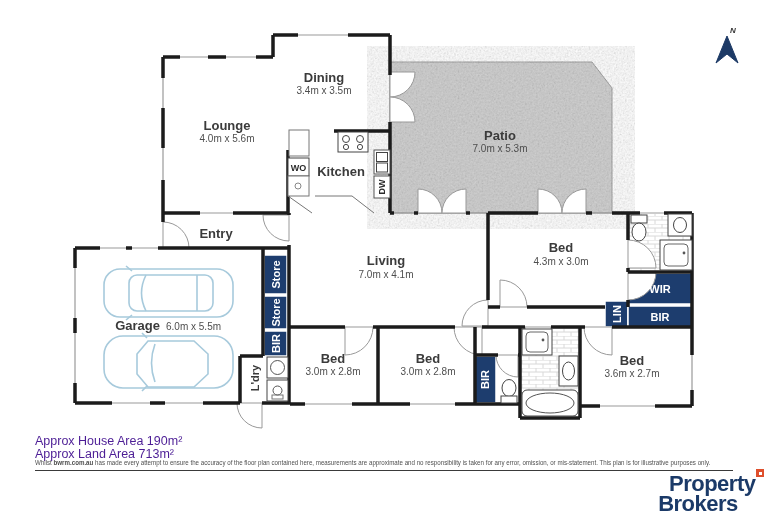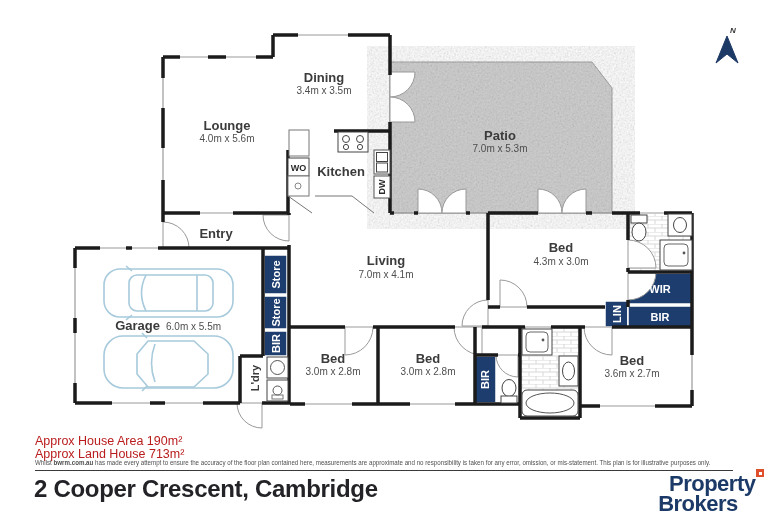--- a/index.html
+++ b/index.html
@@ -6,21 +6,21 @@
   #canvas{position:relative;width:768px;height:512px;background:#fff;overflow:hidden;
           font-family:"Liberation Sans",sans-serif;}
   svg text{text-anchor:middle;}
   .rn{font:700 13px "Liberation Sans",sans-serif;fill:#3b3b3b;}
   .rd{font:400 10px "Liberation Sans",sans-serif;fill:#4e4e4e;}
   .cl{font:700 11px "Liberation Sans",sans-serif;fill:#ffffff;}
   .sm{font:700 9px "Liberation Sans",sans-serif;fill:#2b2b2b;}
   .ld{font:700 11px "Liberation Sans",sans-serif;fill:#3a3a3a;}
   .nn{font:italic 700 8px "Liberation Sans",sans-serif;fill:#333;}
   .ae{text-anchor:end;} .as{text-anchor:start;}
-  .f-area{position:absolute;left:35px;font-size:12.5px;color:#b91c1c;white-space:nowrap;text-align:center;}
+  .f-area{position:absolute;left:35px;font-size:12.5px;color:#4c1d95;white-space:nowrap;text-align:center;}
   .f-disc{position:absolute;left:35px;top:459px;font-size:6.5px;color:#4f4f4f;white-space:nowrap;
           transform:scaleX(0.95);transform-origin:left center;}
   .f-rule{position:absolute;left:35px;top:470px;width:698px;border-top:1.5px solid #3a3a3a;}
   .f-addr{position:absolute;left:34px;top:475px;font-size:24px;font-weight:700;color:#232327;
           letter-spacing:-0.3px;white-space:nowrap;}
   .logo{position:absolute;left:645px;top:473px;width:106px;text-align:center;line-height:1;}
   .logo .l1,.logo .l2{font-size:22px;font-weight:700;color:#1b3a68;letter-spacing:-0.5px;}
   .logo .l1{position:relative;display:inline-block;margin-left:24px;}
   .logo .sq{position:absolute;top:-4px;right:-9px;width:8px;height:8px;background:#df4f2c;}
   .logo .sq i{position:absolute;left:2.5px;top:3px;width:3px;height:3px;background:#fff;}
@@ -205,24 +205,23 @@
   </g>
 
   <g>
     <path d="M716,63 L727,36 L738,63 L727,54 Z" fill="#1d3a66" stroke="#1d3a66" stroke-width="1" stroke-linejoin="round"></path>
     <text class="nn" x="733" y="33">N</text>
   </g>
 </svg>
 
 
 <div class="f-area" style="top:434px">Approx House Area 190m²</div>
-<div class="f-area" style="top:447px">Approx Land House 713m²</div>
+<div class="f-area" style="top:447px">Approx Land Area 713m²</div>
 <div class="f-disc"><span>Whilst </span><b>bwrm.com.au</b><span> has made every attempt to ensure the accuracy of the floor plan contained here, measurements are approximate and no responsibility is taken for any error, omission, or mis-statement. This plan is for illustrative purposes only.</span></div>
 <div class="f-rule"></div>
-<div class="f-addr">2 Cooper Crescent, Cambridge</div>
 <div class="logo">
   <div class="l1"><span>Property</span><span class="sq">
           <i></i>
         </span></div>
   <div class="l2">Brokers</div>
 </div>
 
 </div>
 
 </body></html>

